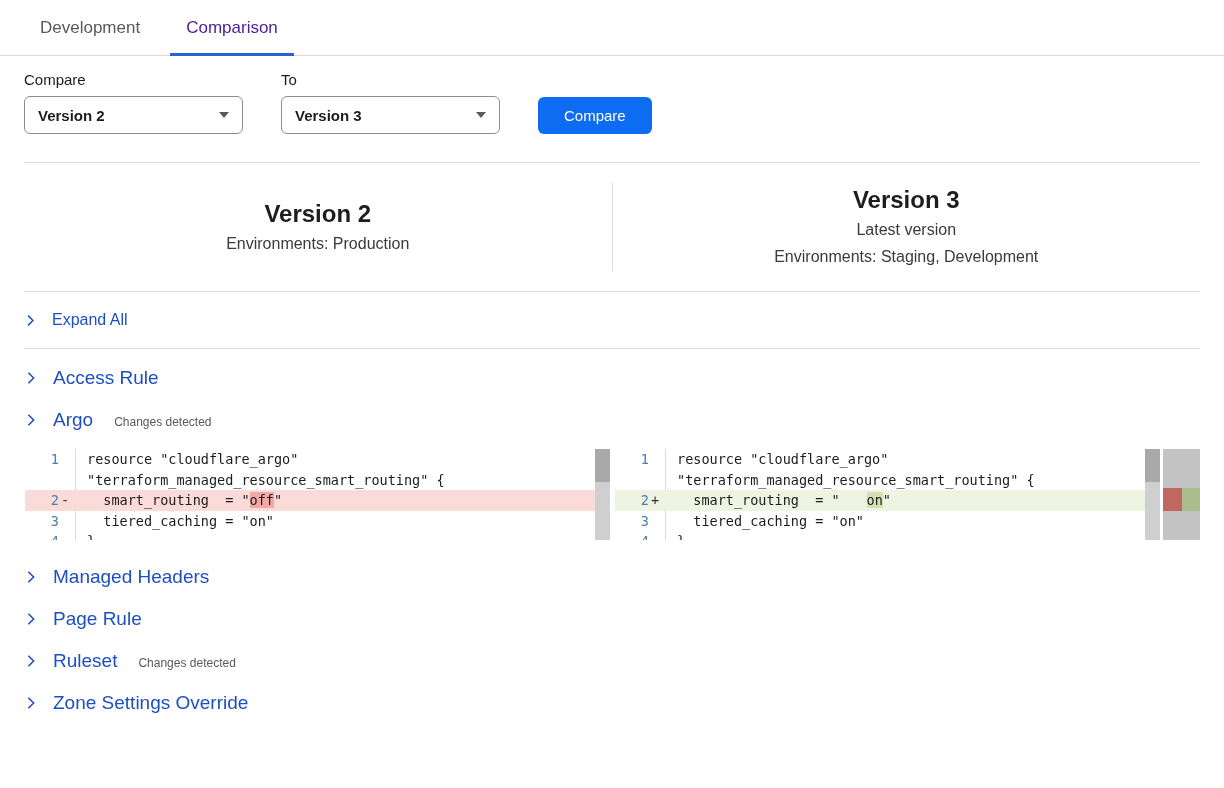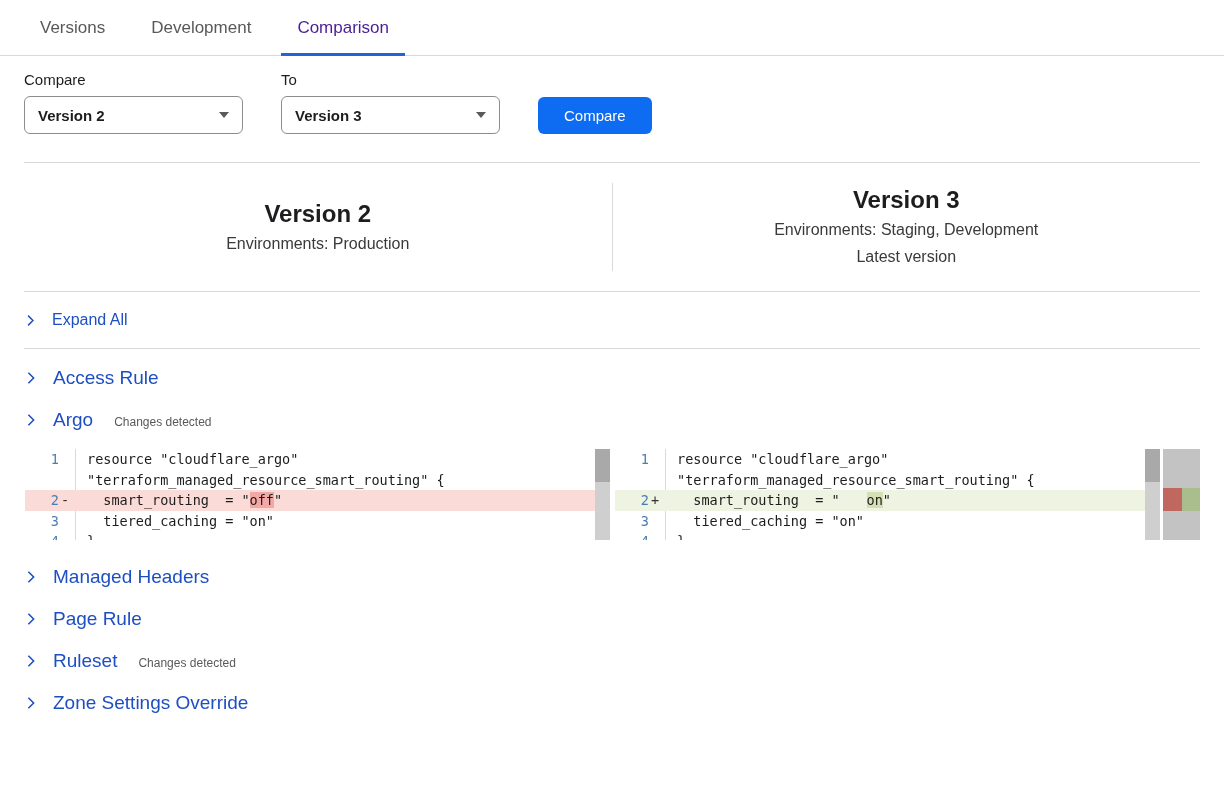--- a/index.html
+++ b/index.html
@@ -72,21 +72,20 @@
   .vscroll{flex:none;width:15px;background:#cfcfcf;position:relative;cursor:pointer;}
   .vscroll .thumb{position:absolute;top:0;left:0;right:0;height:33px;background:#a9a9a9;}
   .ruler{flex:none;width:37px;margin-left:3px;background:#c3c3c3;position:relative;}
   .ruler .mark-removed{position:absolute;left:0;width:50%;top:39px;height:23px;background:var(--ruler-removed);}
   .ruler .mark-added{position:absolute;right:0;width:50%;top:39px;height:23px;background:var(--ruler-added);}
 </style>
 </head>
 <body>
 
 <div class="tabbar">
-  <div class="tab">Versions</div>
   <div class="tab">Development</div>
   <div class="tab active">Comparison</div>
 </div>
 
 <div class="form-row">
   <div class="field">
     <div class="field-label">Compare</div>
     <div class="select">
       <span class="select-value">Version 2</span>
       <span class="caret"></span>
@@ -105,22 +104,22 @@
 <div class="divider"></div>
 
 <div class="version-head">
   <div class="version-col">
     <div class="version-title">Version 2</div>
     <div class="version-sub">Environments: Production</div>
   </div>
   <div class="v-divider"></div>
   <div class="version-col">
     <div class="version-title">Version 3</div>
+    <div class="version-sub">Latest version</div>
     <div class="version-sub">Environments: Staging, Development</div>
-    <div class="version-sub">Latest version</div>
   </div>
 </div>
 
 <div class="divider"></div>
 
 <div class="expand-row">
   <span class="chev">
     <svg viewBox="0 0 16 16" width="13" height="13">
         <path d="M5 2l6 6-6 6" fill="none" stroke="currentColor" stroke-width="1.8"></path>
       </svg>

